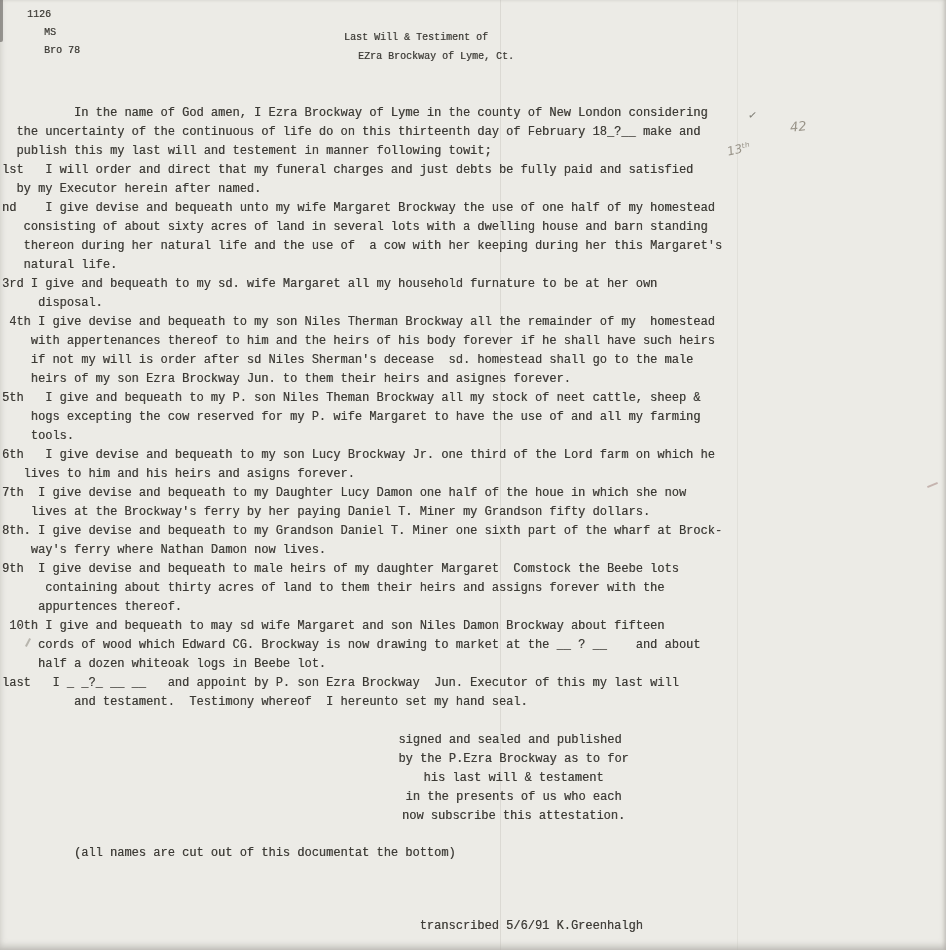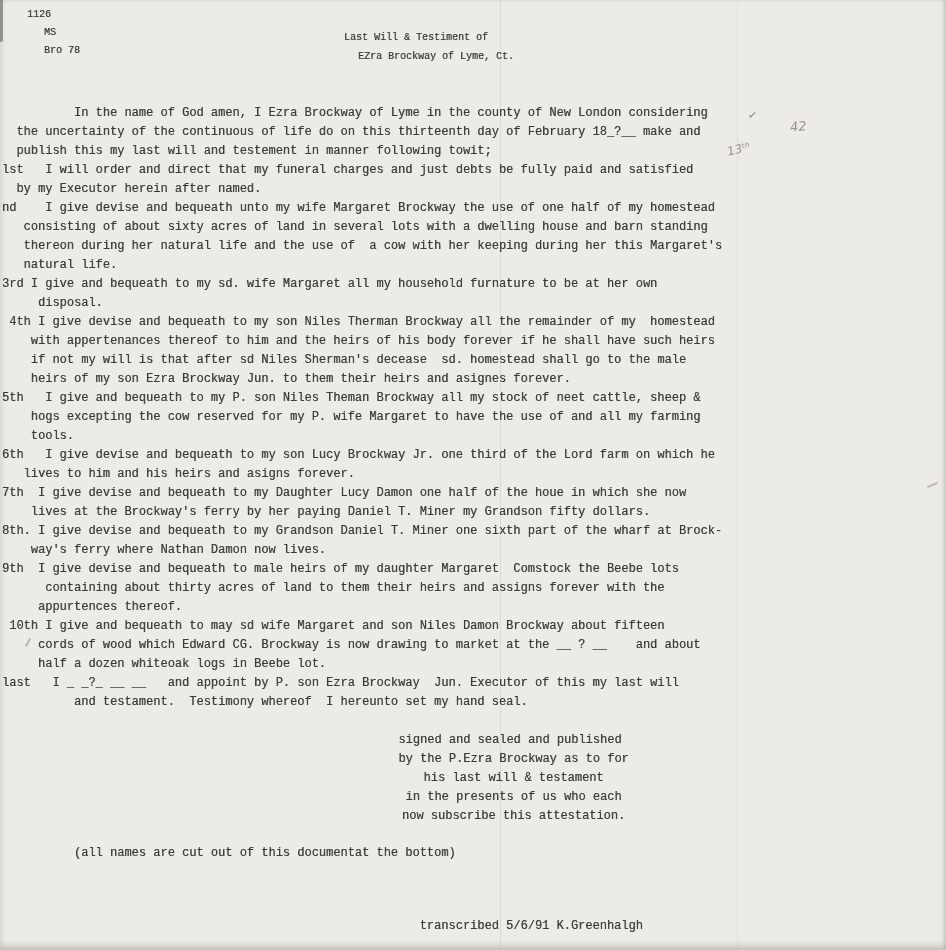--- a/index.html
+++ b/index.html
@@ -60,21 +60,21 @@
         <div class="line">lst   I will order and direct that my funeral charges and just debts be fully paid and satisfied</div>
         <div class="line">  by my Executor herein after named.</div>
         <div class="line">nd    I give devise and bequeath unto my wife Margaret Brockway the use of one half of my homestead</div>
         <div class="line">   consisting of about sixty acres of land in several lots with a dwelling house and barn standing</div>
         <div class="line">   thereon during her natural life and the use of  a cow with her keeping during her this Margaret's</div>
         <div class="line">   natural life.</div>
         <div class="line">3rd I give and bequeath to my sd. wife Margaret all my household furnature to be at her own</div>
         <div class="line">     disposal.</div>
         <div class="line"> 4th I give devise and bequeath to my son Niles Therman Brockway all the remainder of my  homestead</div>
         <div class="line">    with appertenances thereof to him and the heirs of his body forever if he shall have such heirs</div>
-        <div class="line">    if not my will is that after sd Niles Sherman's decease  sd. homestead shall go to the male</div>
+        <div class="line">    if not my will is order after sd Niles Sherman's decease  sd. homestead shall go to the male</div>
         <div class="line">    heirs of my son Ezra Brockway Jun. to them their heirs and asignes forever.</div>
         <div class="line">5th   I give and bequeath to my P. son Niles Theman Brockway all my stock of neet cattle, sheep &amp;</div>
         <div class="line">    hogs excepting the cow reserved for my P. wife Margaret to have the use of and all my farming</div>
         <div class="line">    tools.</div>
         <div class="line">6th   I give devise and bequeath to my son Lucy Brockway Jr. one third of the Lord farm on which he</div>
         <div class="line">   lives to him and his heirs and asigns forever.</div>
         <div class="line">7th  I give devise and bequeath to my Daughter Lucy Damon one half of the houe in which she now</div>
         <div class="line">    lives at the Brockway's ferry by her paying Daniel T. Miner my Grandson fifty dollars.</div>
         <div class="line">8th. I give devise and bequeath to my Grandson Daniel T. Miner one sixth part of the wharf at Brock-</div>
         <div class="line">    way's ferry where Nathan Damon now lives.</div>

